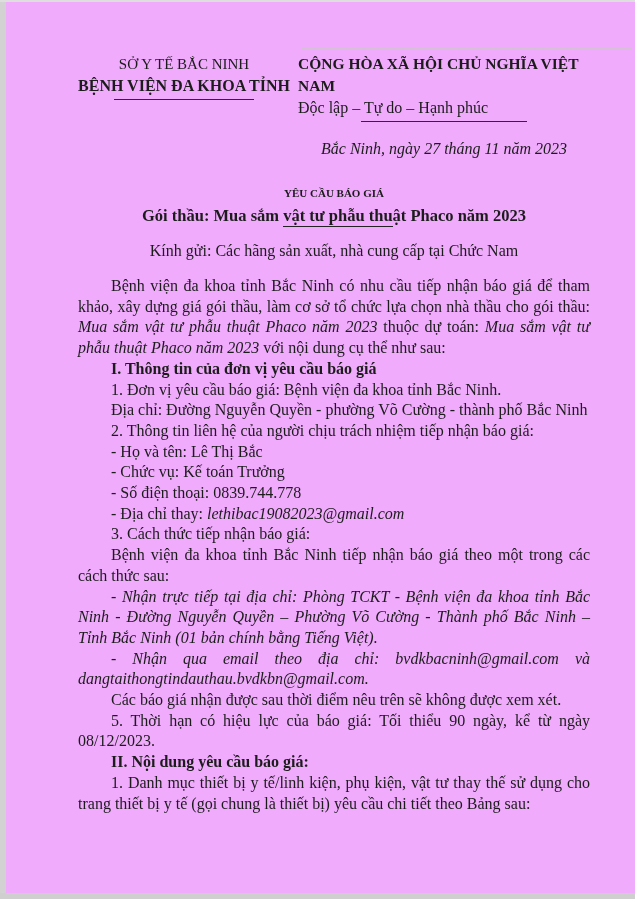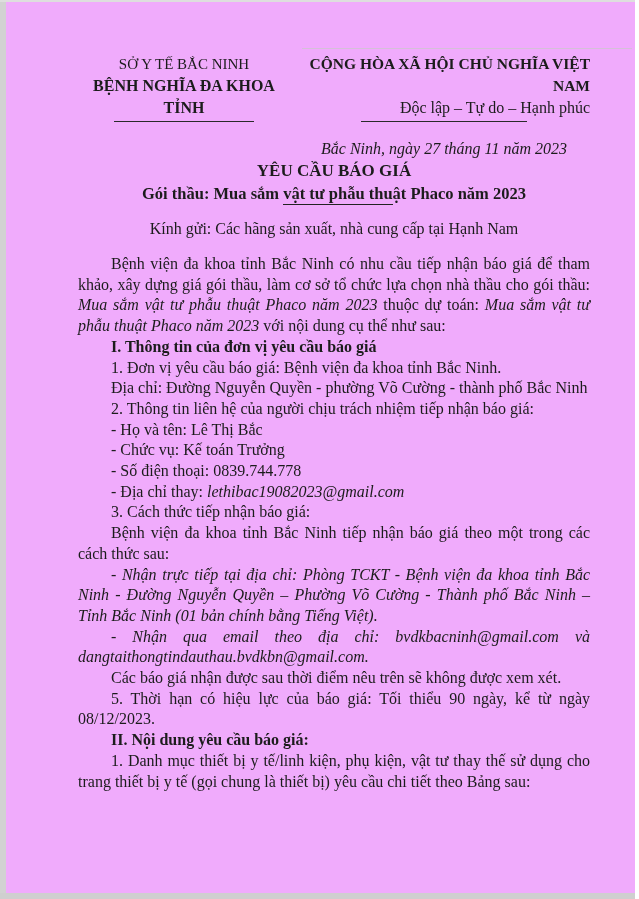--- a/index.html
+++ b/index.html
@@ -16,33 +16,33 @@
   .edge-bottom{position:absolute;left:0;bottom:0;width:639px;height:6px;background:#cfcfcf;}
   .scan-line{position:absolute;left:302px;top:48px;width:330px;height:1px;background:#c9c9c9;opacity:.7;}
 
   .content{position:absolute;left:78px;top:0;width:512px;}
 
   .b{font-weight:bold;}
   .i{font-style:italic;}
 
   .letterhead{display:flex;justify-content:space-between;margin-top:53px;}
   .lh-left{width:212px;text-align:center;}
-  .lh-right{width:292px;text-align:right;}
+  .lh-right{width:292px;text-align:left;}
   .lh-line1{font-size:15px;line-height:22px;}
   .lh-line2{font-size:16px;line-height:22px;font-weight:bold;}
   .lh-r1{font-size:15.5px;line-height:22px;font-weight:bold;}
   .lh-r2{font-size:16px;line-height:22px;font-weight:normal;}
   .rule{height:0;border-top:1.5px solid #2a2a2a;margin:2px auto 0 auto;}
   .rule-org{width:140px;}
   .rule-motto{width:166px;}
 
   .dateline{width:292px;margin-left:auto;margin-top:16px;text-align:center;
     font-style:italic;font-size:16px;line-height:22px;}
 
-  .doc-title{text-align:center;font-weight:bold;font-size:17px;line-height:22px;}
+  .doc-title{margin-top:22px;text-align:center;font-weight:bold;font-size:11px;line-height:22px;}
   .doc-subtitle{text-align:center;font-weight:bold;font-size:16.5px;line-height:22px;margin-top:1px;}
   .u-part{border-bottom:1.8px solid #222;padding-bottom:1px;}
   .salutation{text-align:center;font-size:16px;line-height:22px;margin-top:13px;}
 
   .body-block{margin-top:14px;}
   p.body{margin:0;font-size:16px;line-height:20.7px;text-align:justify;text-indent:33px;}
 </style>
 </head>
 <body>
 
@@ -50,37 +50,37 @@
   <div class="edge-left"></div>
   <div class="edge-top"></div>
   <div class="edge-bottom"></div>
   <div class="scan-line"></div>
 
   <div class="content">
 
     <div class="letterhead">
       <div class="lh-left">
         <div class="lh-line1">SỞ Y TẾ BẮC NINH</div>
-        <div class="lh-line2">BỆNH NGHĨA ĐA KHOA TỈNH</div>
+        <div class="lh-line2">BỆNH VIỆN ĐA KHOA TỈNH</div>
         <div class="rule rule-org"></div>
       </div>
       <div class="lh-right">
         <div class="lh-r1">CỘNG HÒA XÃ HỘI CHỦ NGHĨA VIỆT NAM</div>
         <div class="lh-r2">Độc lập – Tự do – Hạnh phúc</div>
         <div class="rule rule-motto"></div>
       </div>
     </div>
 
     <div class="dateline">Bắc Ninh, ngày 27 tháng 11 năm 2023</div>
 
     <div class="doc-title">YÊU CẦU BÁO GIÁ</div>
 
     <div class="doc-subtitle"><span>Gói thầu: Mua sắm </span><span class="u-part">vật tư phẫu thu</span><span>ật Phaco năm 2023</span></div>
 
-    <div class="salutation">Kính gửi: Các hãng sản xuất, nhà cung cấp tại Hạnh Nam</div>
+    <div class="salutation">Kính gửi: Các hãng sản xuất, nhà cung cấp tại Chức Nam</div>
 
     <div class="body-block">
 
       <p class="body"><span>Bệnh viện đa khoa tỉnh Bắc Ninh có nhu cầu tiếp nhận báo giá để tham khảo, xây dựng giá gói thầu, làm cơ sở tổ chức lựa chọn nhà thầu cho gói thầu: </span><span class="i">Mua sắm vật tư phẫu thuật Phaco năm 2023</span><span> thuộc dự toán: </span><span class="i">Mua sắm vật tư phẫu thuật Phaco năm 2023</span><span> với nội dung cụ thể như sau:</span></p>
 
       <p class="body b">I. Thông tin của đơn vị yêu cầu báo giá</p>
       <p class="body">1. Đơn vị yêu cầu báo giá: Bệnh viện đa khoa tỉnh Bắc Ninh.</p>
       <p class="body">Địa chỉ: Đường Nguyễn Quyền - phường Võ Cường - thành phố Bắc Ninh</p>
       <p class="body">2. Thông tin liên hệ của người chịu trách nhiệm tiếp nhận báo giá:</p>
       <p class="body">- Họ và tên: Lê Thị Bắc</p>

